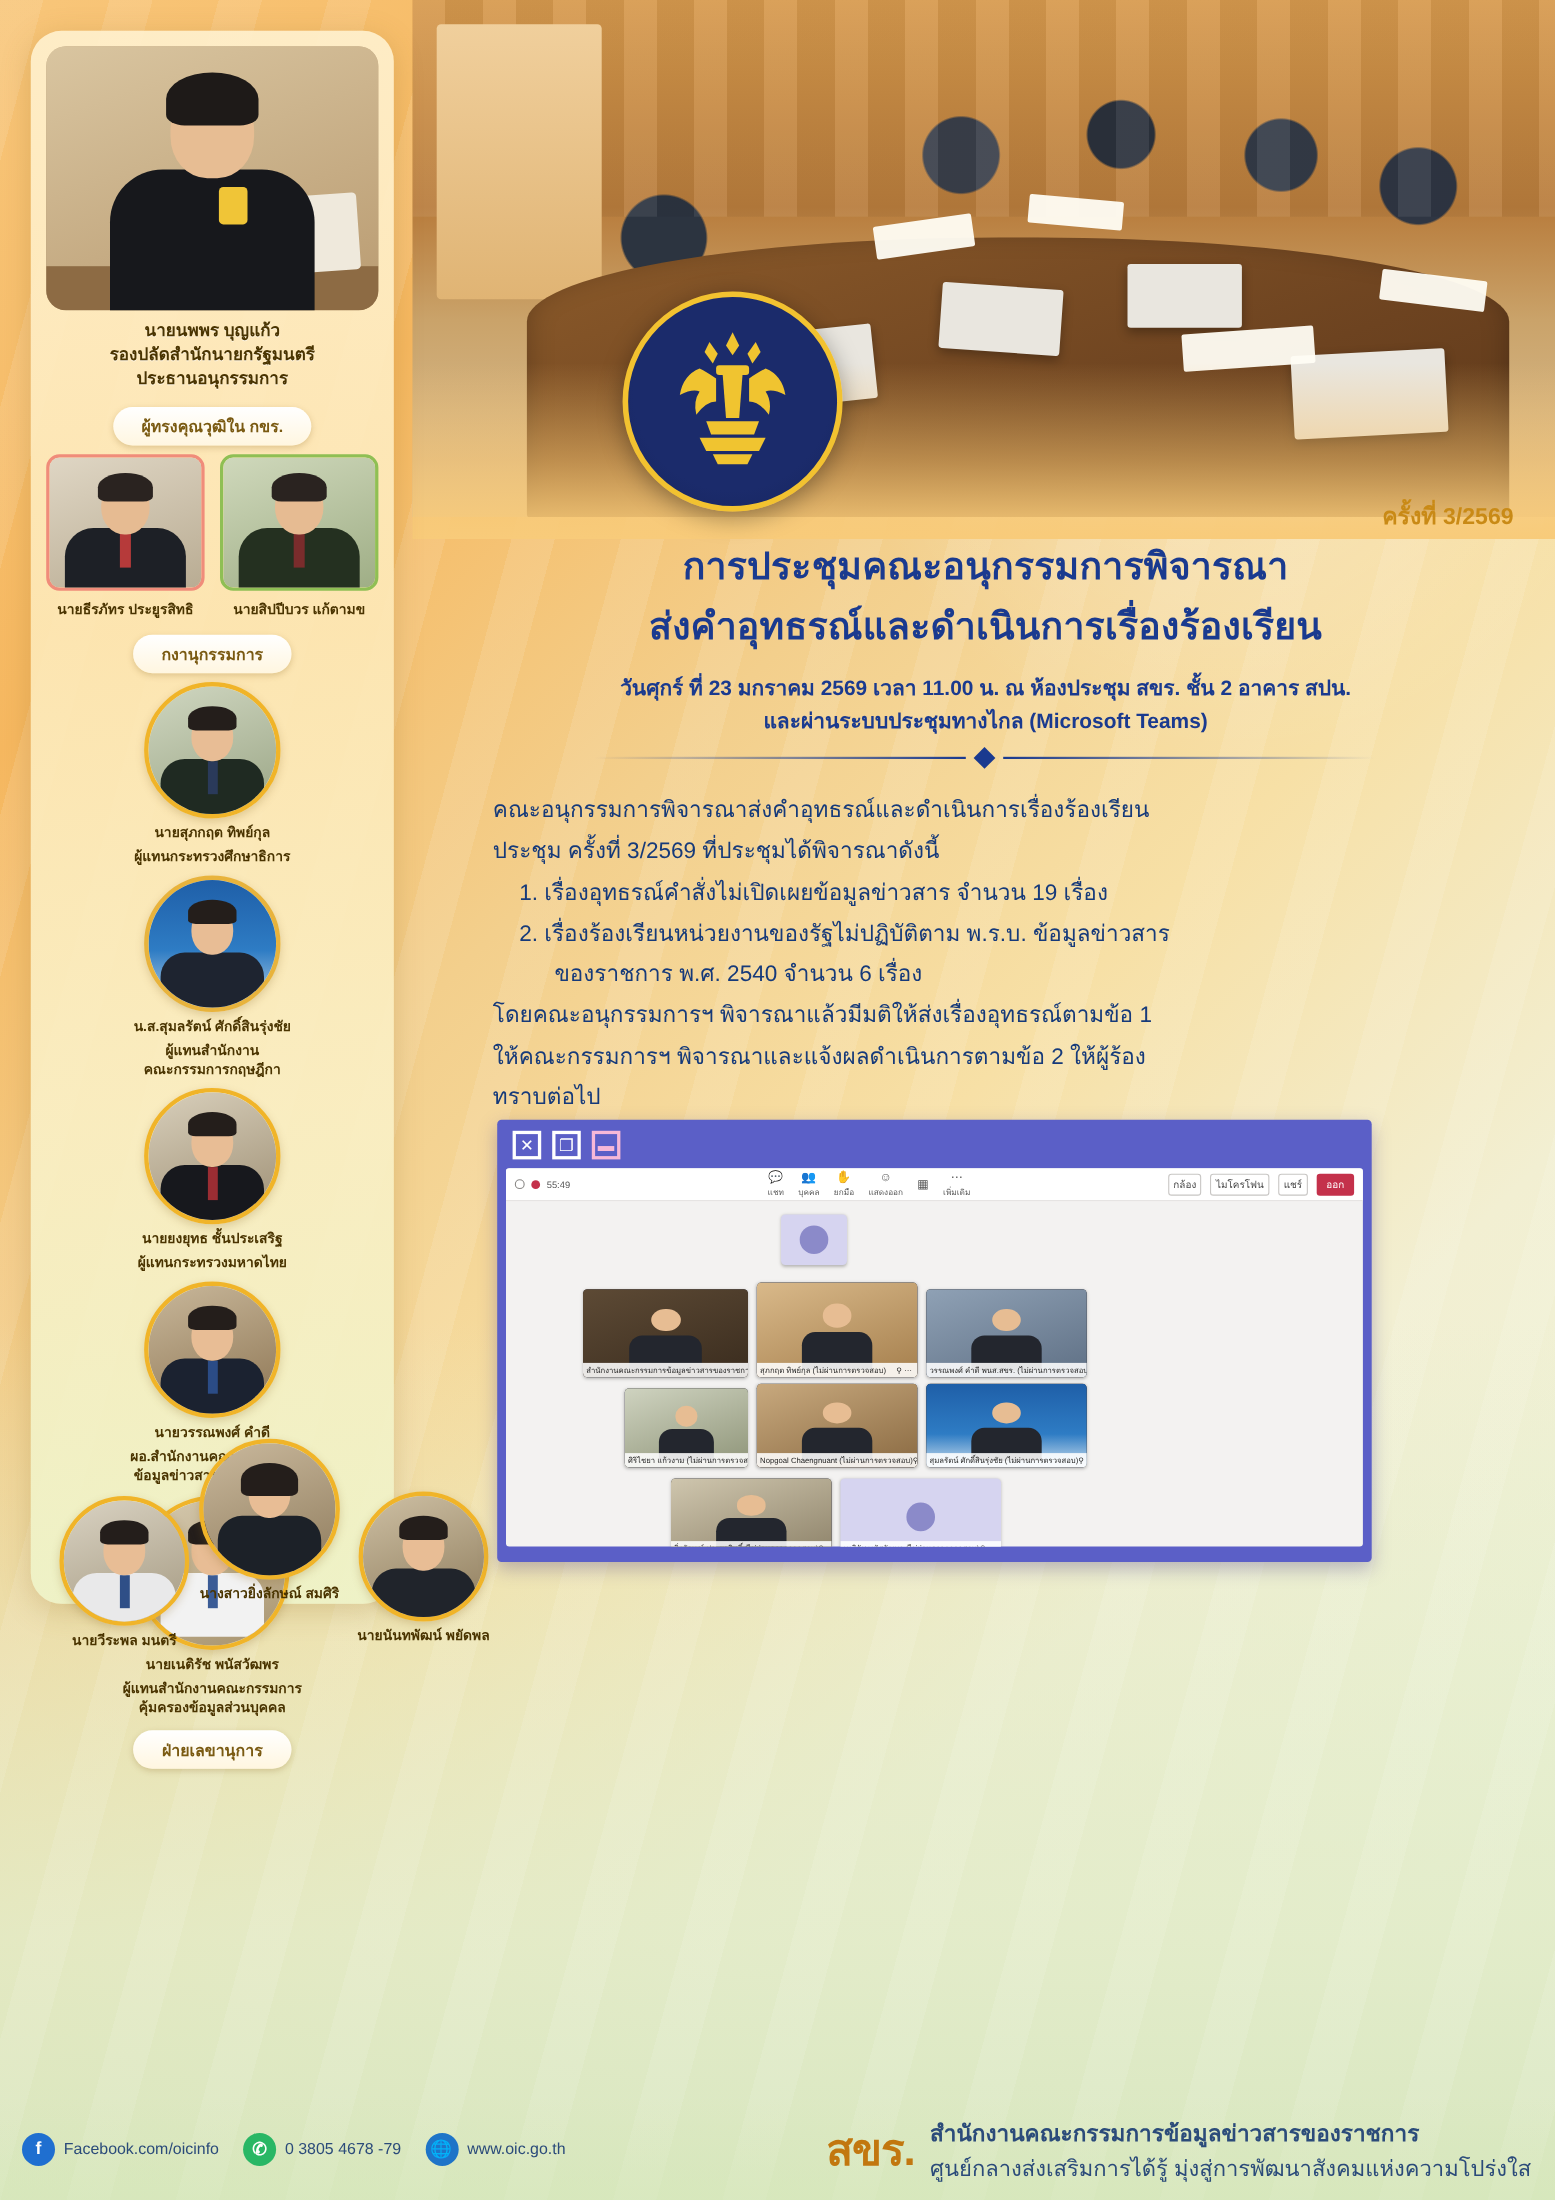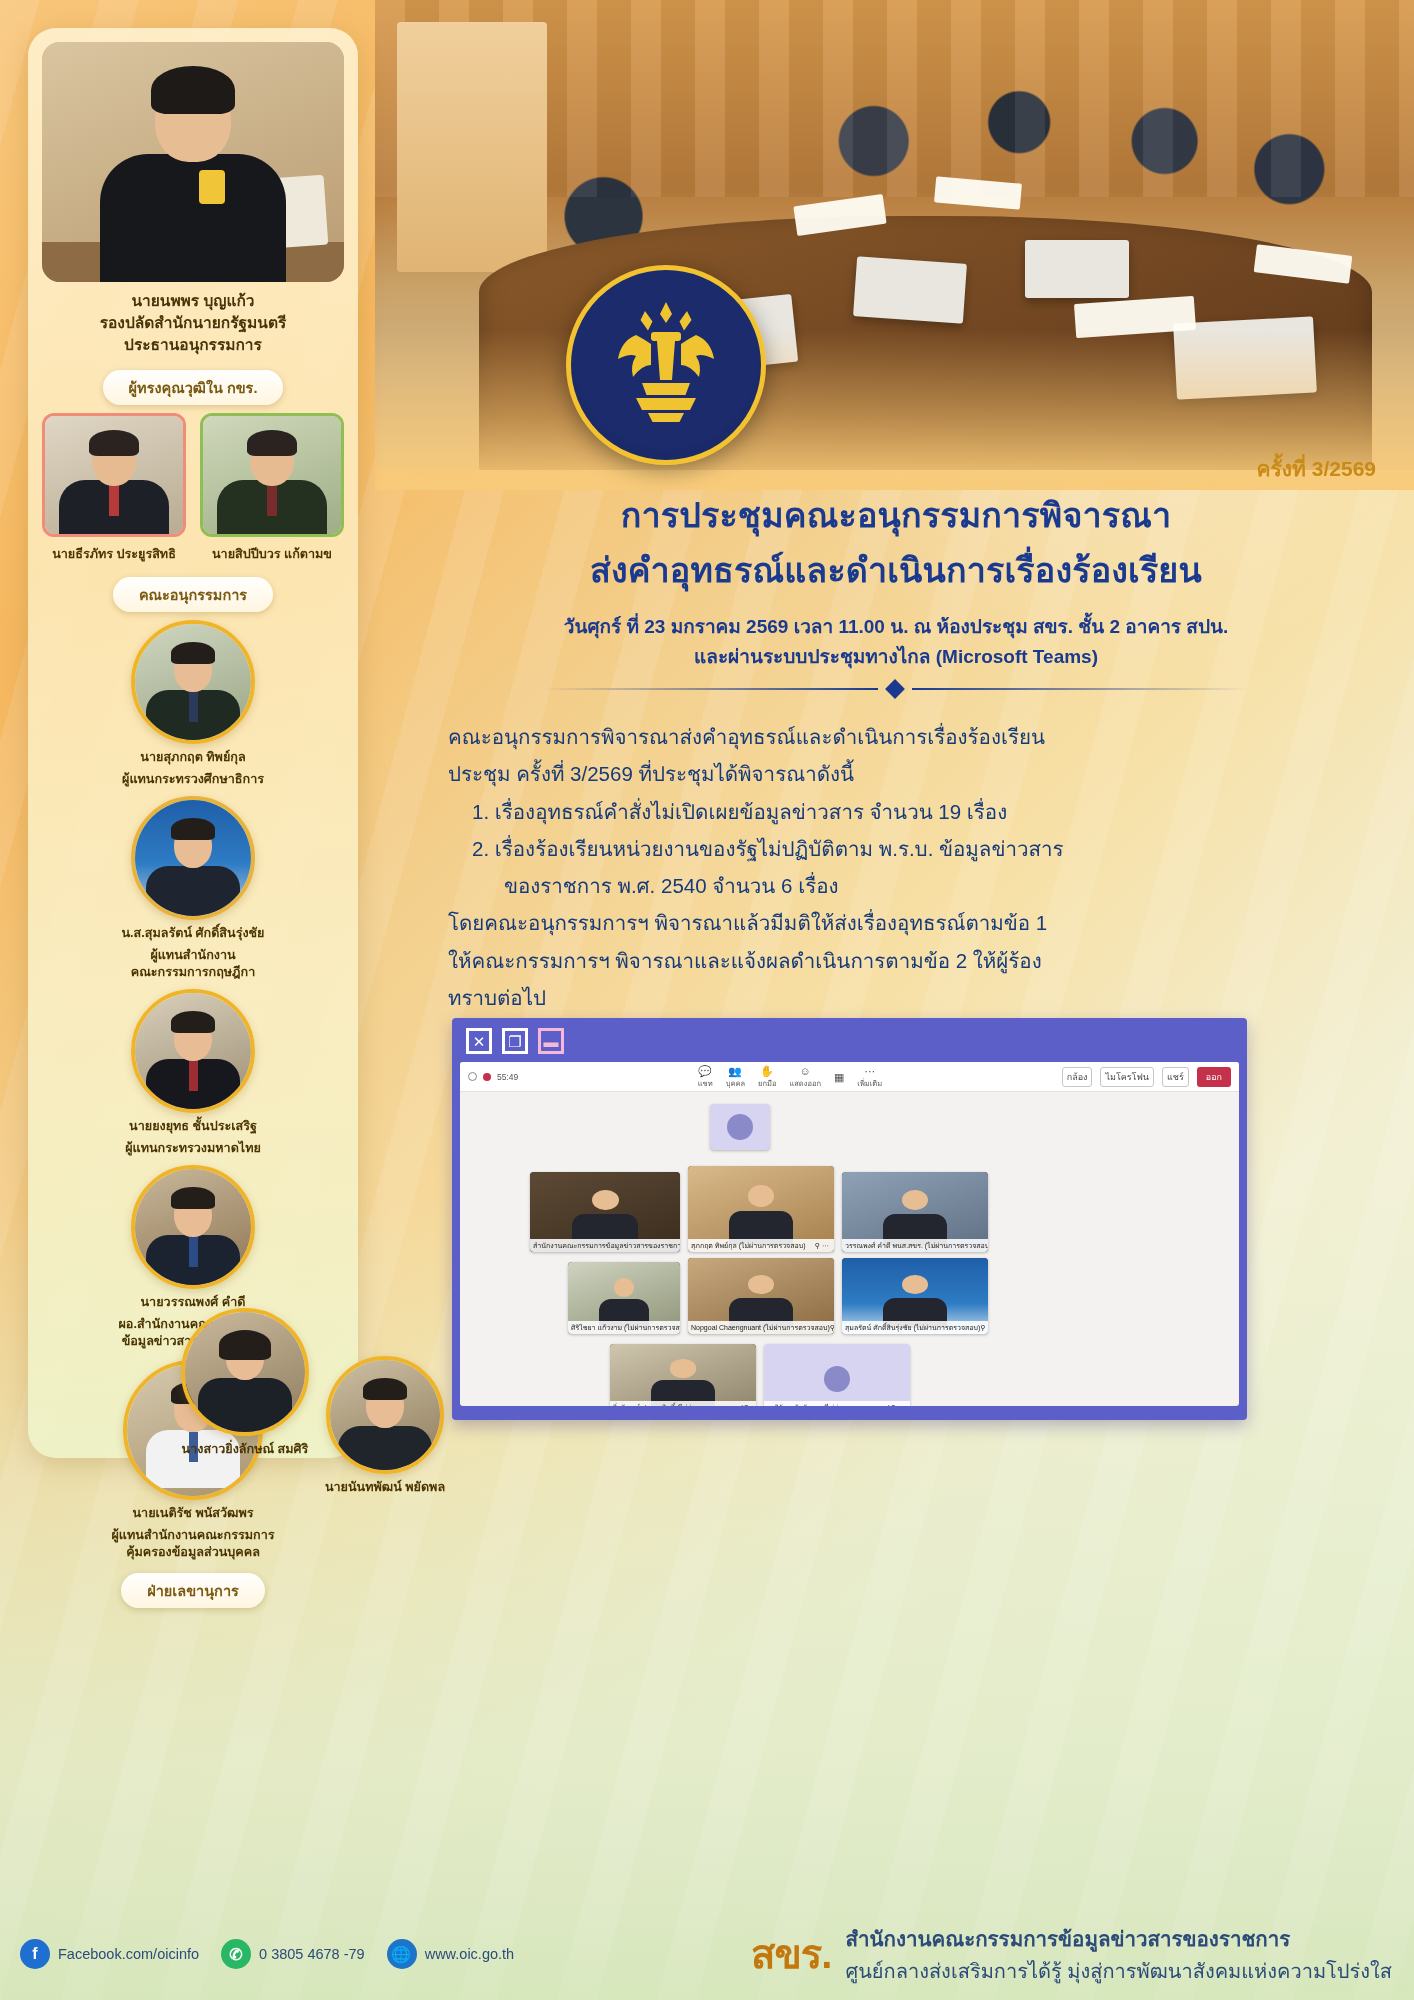--- a/index.html
+++ b/index.html
@@ -337,21 +337,21 @@
           <div class="hd"></div>
           <div class="hr"></div>
       </div>
     </div>
   </div>
   <div class="row2" style="gap:14px;margin-top:4px;">
     <div class="name-sm" style="width:150px;">นายธีรภัทร ประยูรสิทธิ</div>
     <div class="name-sm" style="width:150px;">นายสิปปีบวร แก้ตามข</div>
   </div>
 
-  <div class="pill gold">คณะอนุกรรมการ</div>
+  <div class="pill gold">กงานุกรรมการ</div>
 
   <div class="grid2">
     <div class="member">
       <div class="circ">
         <div class="inner" style="background:linear-gradient(160deg,#cfd6c0,#9aa585)"></div>
         <div class="bd" style="background:#1f2a22"></div>
           <div class="tie" style="background:#2a3a5a"></div>
           <div class="hd"></div>
           <div class="hr"></div>
       </div>
@@ -404,20 +404,30 @@
     </div>
     <div class="name-sm">นายเนติรัช พนัสวัฒพร</div>
     <div class="name-sm sub" style="white-space:pre-line">ผู้แทนสำนักงานคณะกรรมการ
 คุ้มครองข้อมูลส่วนบุคคล</div>
   </div>
 
   <div class="pill gold" style="margin-top:12px;">ฝ่ายเลขานุการ</div>
 </div>
 
 <div class="row3">
+  <div class="sec-person" style="left:10px; top:60px;">
+    <div class="circ">
+      <div class="inner" style="background:linear-gradient(160deg,#d9d2c2,#a59a82)"></div>
+      <div class="bd" style="background:#e9e9ea"></div>
+        <div class="tie" style="background:#2f4f87"></div>
+        <div class="hd"></div>
+        <div class="hr"></div>
+    </div>
+    <div class="name-sm">นายวีระพล มนตรี</div>
+  </div>
   <div class="sec-person" style="left:142px; top:8px;">
     <div class="circ" style="width:128px;height:128px;">
       <div class="inner" style="background:linear-gradient(160deg,#c9b89c,#8f7c5d)"></div>
       <div class="bd" style="background:#1c2128"></div>
         <div class="hd"></div>
         <div class="hr" style="width:52px;height:30px;margin-left:-26px;"></div>
     </div>
     <div class="name-sm">นางสาวยิ่งลักษณ์ สมศิริ</div>
   </div>
   <div class="sec-person" style="left:282px; top:56px;">

